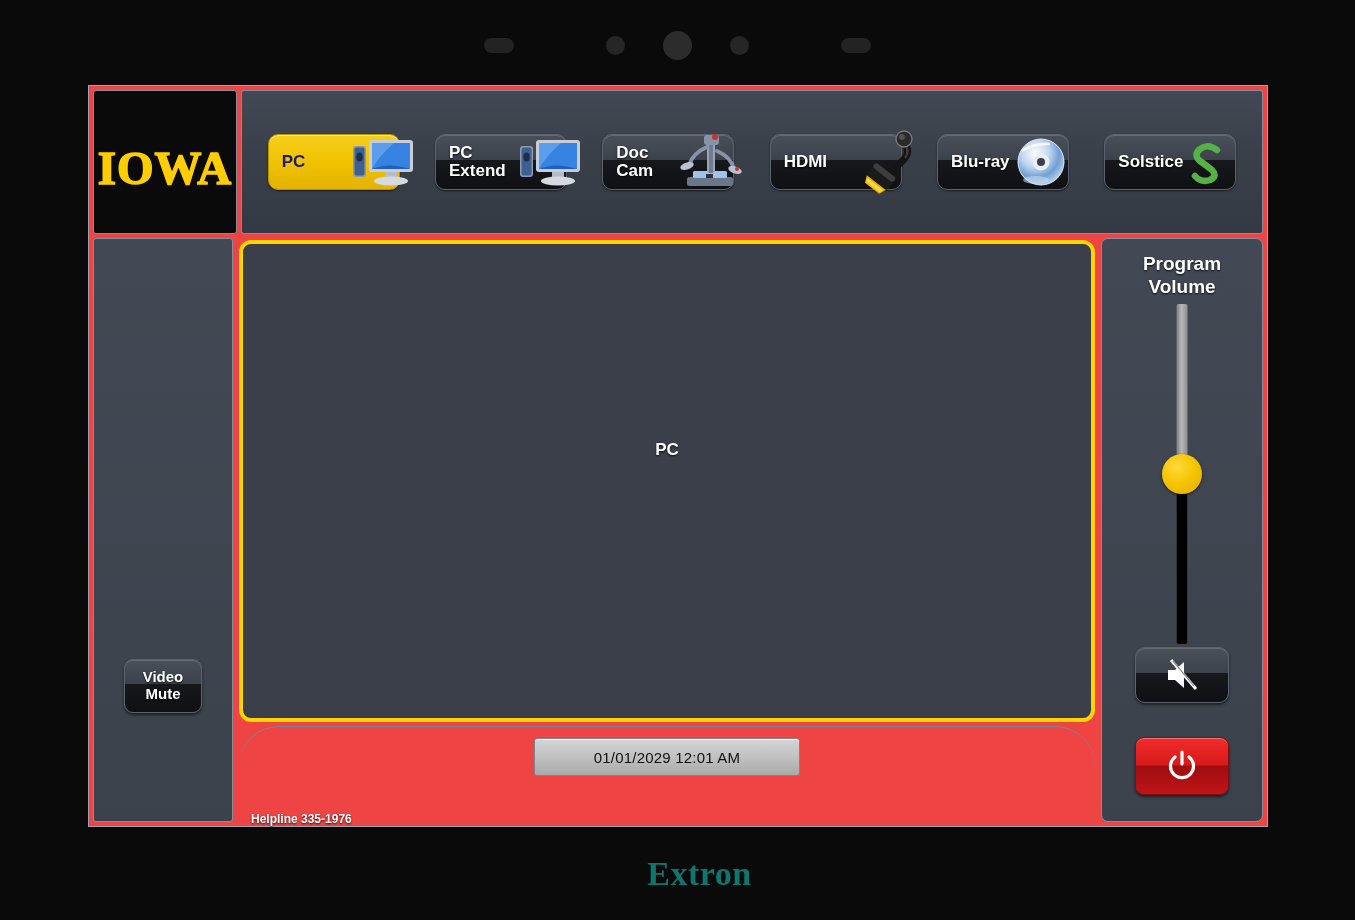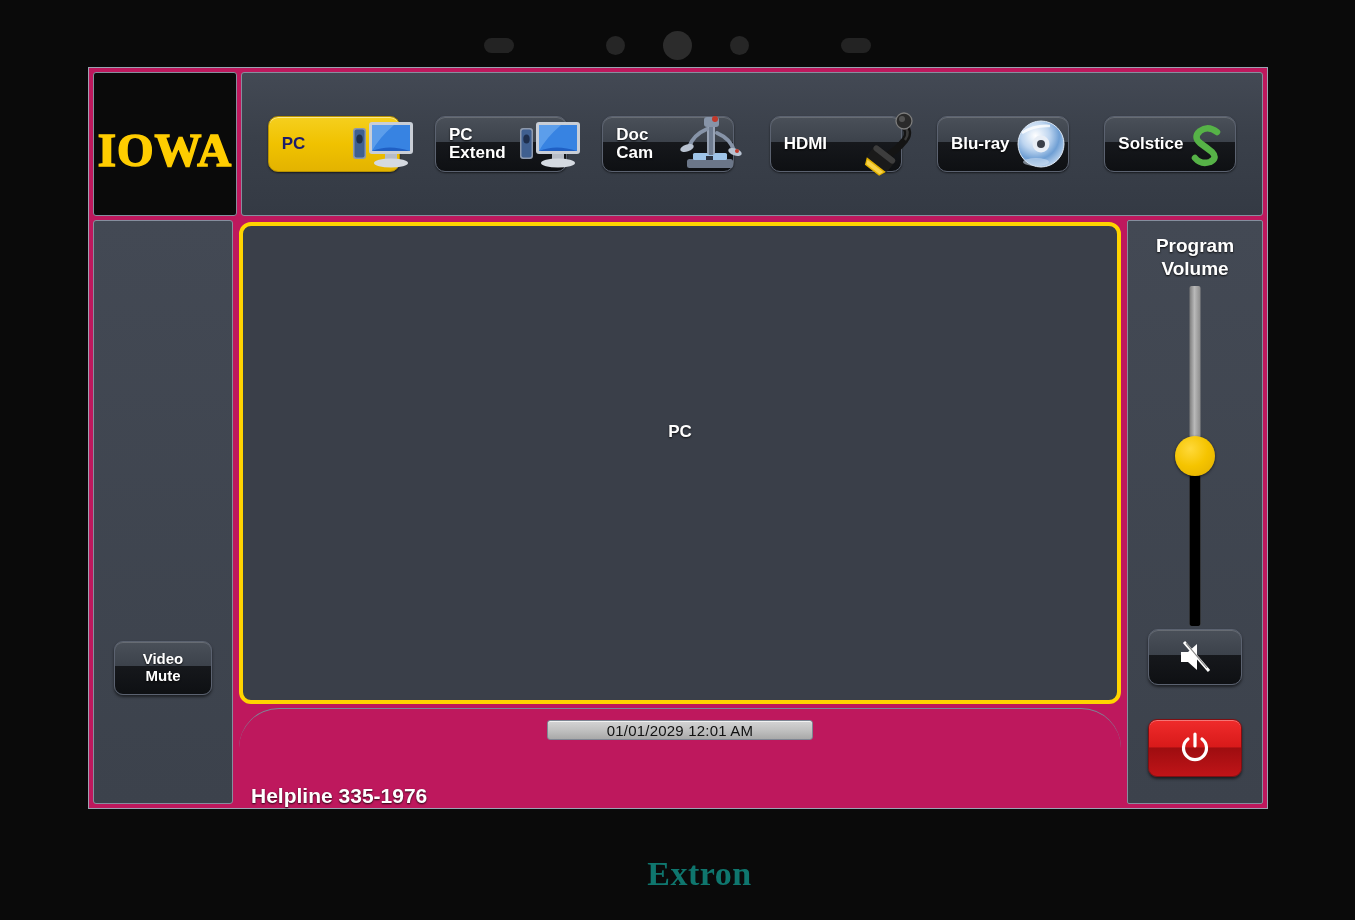--- a/index.html
+++ b/index.html
@@ -39,24 +39,24 @@
     width: 29px; height: 29px;
     border-radius: 50%;
     background: #2c2c2c;
   }
   .bezel-gap-lg { width: 16px; }
 
   
   .screen {
     position: absolute;
     left: 88px;
-    top: 67px;
+    top: 85px;
     width: 1180px;
     height: 742px;
-    background: #be185d;
+    background: #ef4444;
     border: 1px solid #9ba3b2;
     display: flex;
     flex-direction: column;
   }
 
   
   .header {
     height: 152px;
     display: flex;
     flex: none;
@@ -154,21 +154,21 @@
     border-radius: 3px;
     background: linear-gradient(180deg, #434954 0%, #3c424c 100%);
     display: flex;
     flex-direction: column;
     align-items: center;
     justify-content: flex-end;
     padding-bottom: 108px;
     gap: 48px;
   }
   .rail-btn {
-    width: 98px;
+    width: 78px;
     height: 54px;
     border-radius: 9px;
     border: 1px solid #5b6270;
     background: linear-gradient(180deg, #4a5059 0%, #3c424b 46%, #16181c 47%, #0e1013 100%);
     box-shadow: inset 0 1px 0 rgba(255,255,255,.16), 0 2px 3px rgba(0,0,0,.55);
     color: #fff;
     font-size: 15px;
     font-weight: bold;
     line-height: 1.12;
     display: flex;
@@ -223,58 +223,58 @@
     position: relative;
     flex: none;
     border-top: 1px solid #7d8696;
   }
   .clock {
     position: absolute;
     left: 50%;
     transform: translateX(-50%);
     top: 11px;
     width: 266px;
-    height: 20px;
+    height: 38px;
     border-radius: 3px;
     border: 1px solid #7e8592;
     background: linear-gradient(180deg, #d4d4d4 0%, #c0c0c0 52%, #a9a9a9 100%);
     box-shadow: inset 0 1px 0 rgba(255,255,255,.7);
     display: flex;
     align-items: center;
     justify-content: center;
     color: #111;
     font-size: 15px;
     letter-spacing: .2px;
   }
   .helpline {
     position: absolute;
     left: 12px;
     bottom: -4px;
     color: #fff;
-    font-size: 21px;
+    font-size: 12px;
     font-weight: bold;
     text-shadow: 0 1px 2px rgba(0,0,0,.85);
     text-align: right;
   }
   .contact-email {
     position: absolute;
     right: 12px;
     bottom: -4px;
     color: #fff;
     font-size: 20px;
     font-weight: bold;
     text-shadow: 0 1px 2px rgba(0,0,0,.85);
   }
 
   
   .right-rail {
-    width: 136px;
+    width: 162px;
     margin: 0 4px 4px 0;
     border: 1px solid #868e9e;
-    border-radius: 2px;
+    border-radius: 7px;
     background: linear-gradient(180deg, #434954 0%, #3c424c 100%);
     display: flex;
     flex-direction: column;
     align-items: center;
     position: relative;
   }
   .vol-label {
     color: #fff;
     font-size: 19px;
     font-weight: bold;

